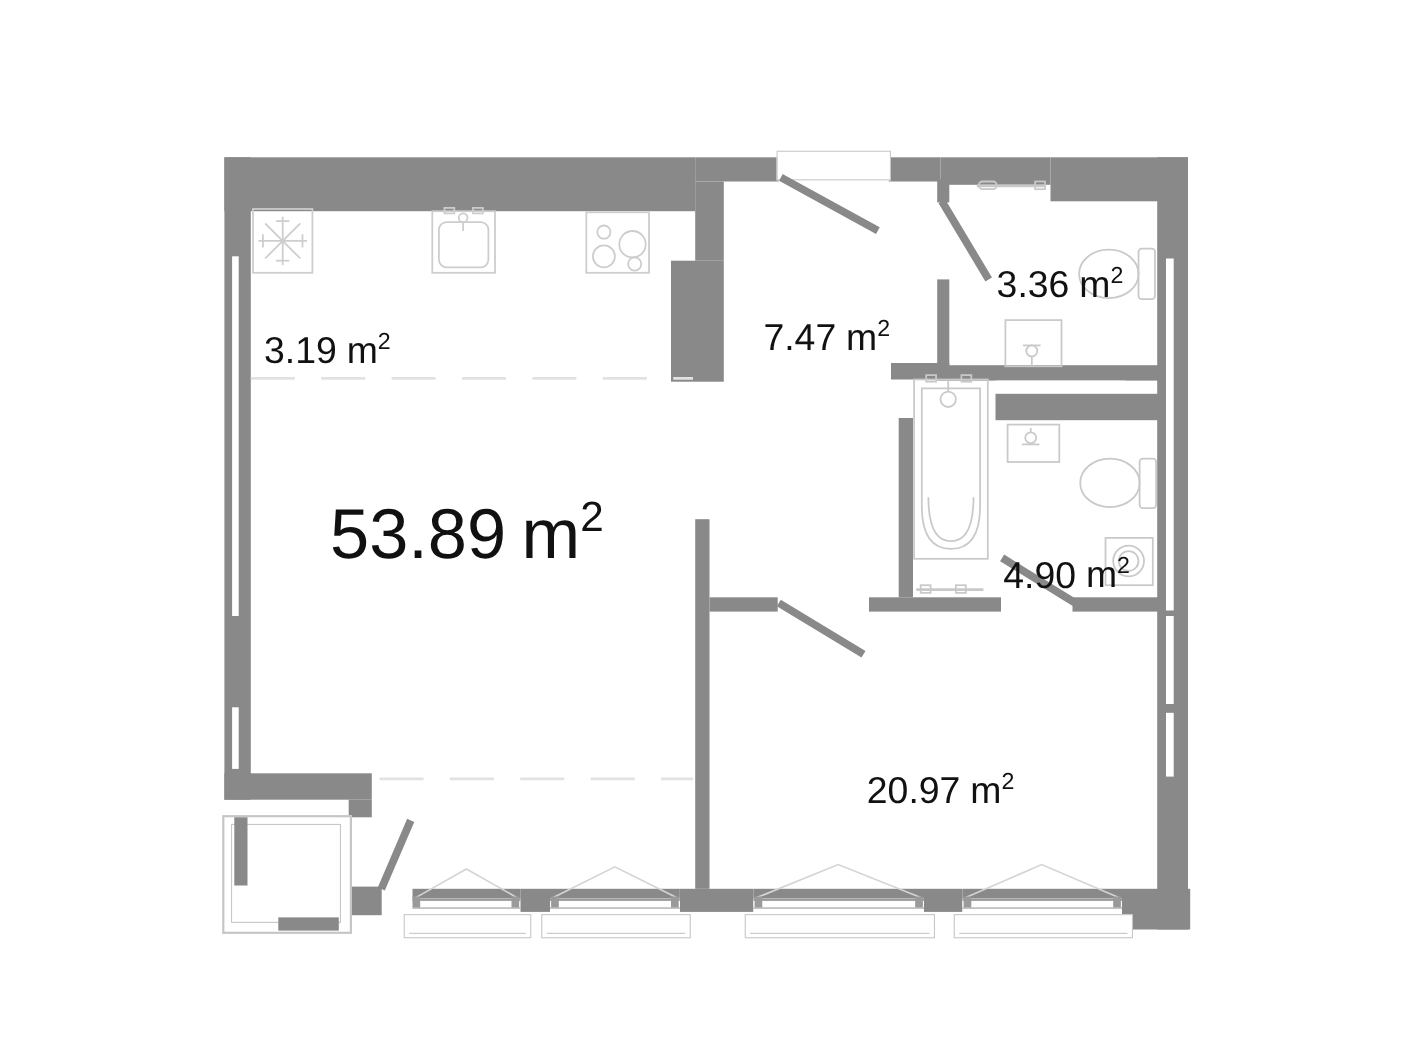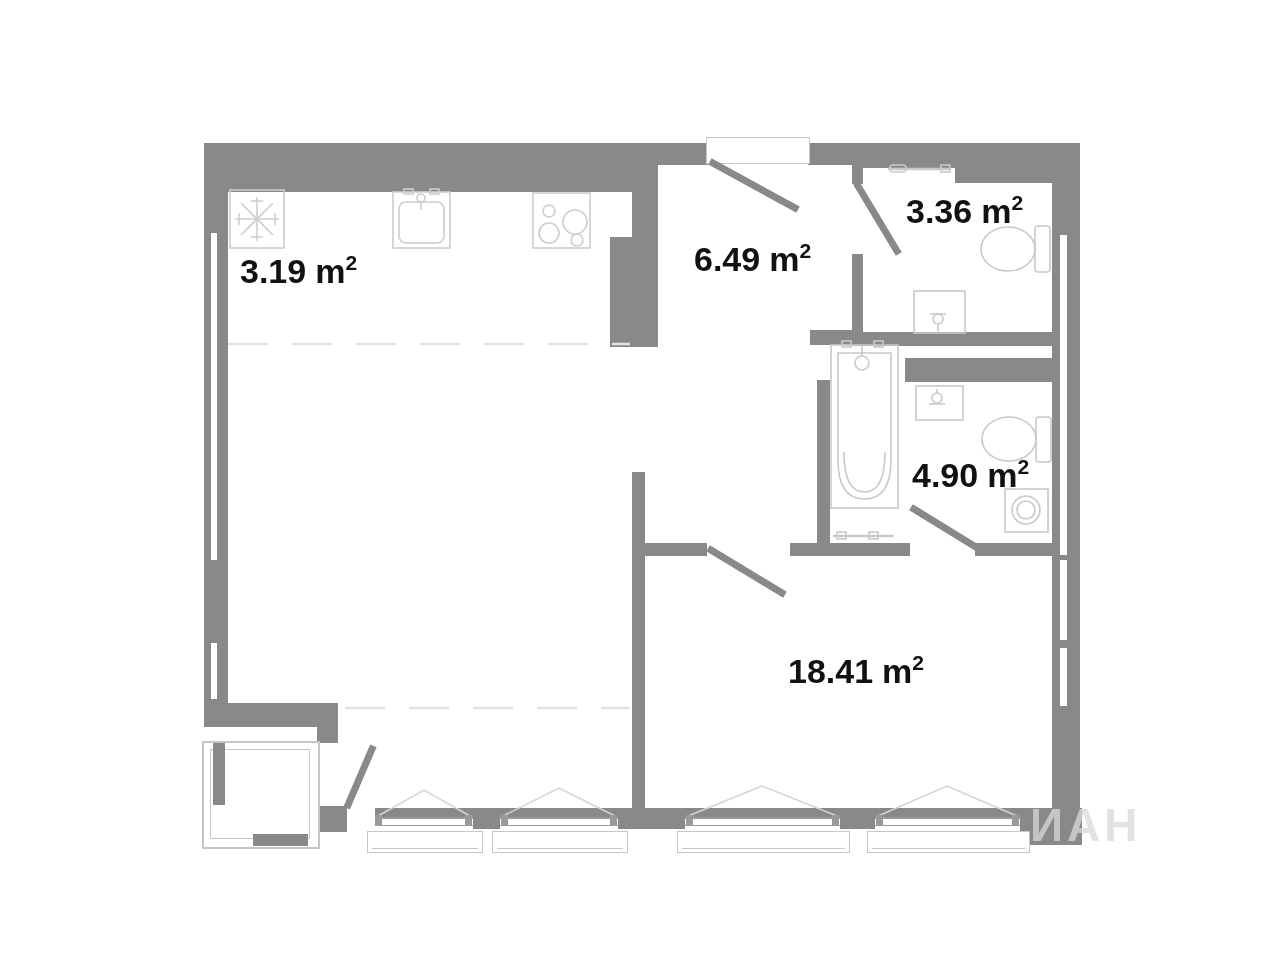--- a/index.html
+++ b/index.html
@@ -10,22 +10,22 @@
   .niche{position:absolute;background:#ffffff;border:1px solid var(--fixture,#c6c6c6);}
   .winband{position:absolute;background:var(--wall,#898989);}
   .winframe{position:absolute;background:#ffffff;border-top:2px solid var(--frame,#9a9a9a);
             border-bottom:2px solid var(--frame,#9a9a9a);}
   .winframe::after{content:"";position:absolute;left:0;right:0;top:50%;border-top:1px solid var(--frame,#9a9a9a);}
   .sill{position:absolute;background:#ffffff;border:1px solid var(--sill,#c6c6c6);}
   .sill::after{content:"";position:absolute;left:4px;right:4px;bottom:3px;border-top:1px solid var(--sill,#dadada);}
   .balc{position:absolute;background:#ffffff;border:2px solid var(--sill,#c6c6c6);}
   .balc-in{position:absolute;background:#ffffff;border:1px solid var(--sill,#d2d2d2);}
   svg{position:absolute;left:0;top:0;}
-  .arealabel{position:absolute;font-weight:bold;color:var(--label,#111111);white-space:nowrap;
-             font-size:34px;letter-spacing:0px;}
+  .arealabel{position:absolute;font-weight:normal;color:var(--label,#111111);white-space:nowrap;
+             font-size:34px;letter-spacing:0px;margin-top:48px;}
   .arealabel .ub{margin-left:9px;}
   .arealabel sup{font-size:62%;position:relative;top:-1px;vertical-align:super;}
   #lbl-total{font-size:64px;}
   #lbl-total sup{font-size:60%;top:-2px;}
   #lbl-total .ub{margin-left:14px;}
   #lbl-kitchen{left:240px;top:252px;}
   #lbl-hallway{left:694px;top:240px;}
   #lbl-wc{left:906px;top:192px;}
   #lbl-bath{left:912px;top:456px;text-align:right;}
   #lbl-living{left:478px;top:646px;}
@@ -210,26 +210,28 @@
         <rect x="837" y="532" width="9" height="7"></rect>
         <rect x="869" y="532" width="9" height="7"></rect>
       </g>
     </g>
   </svg>
 
   <div class="arealabel" id="lbl-kitchen">
     <span class="val">3.19</span><span class="ub">m</span><sup>2</sup>
   </div>
   <div class="arealabel" id="lbl-hallway">
-    <span class="val">6.49</span><span class="ub">m</span><sup>2</sup>
+    <span class="val">7.47</span><span class="ub">m</span><sup>2</sup>
   </div>
   <div class="arealabel" id="lbl-wc">
     <span class="val">3.36</span><span class="ub">m</span><sup>2</sup>
   </div>
   <div class="arealabel" id="lbl-bath">
     <span class="val">4.90</span><span class="ub">m</span><sup>2</sup>
   </div>
   <div class="arealabel" id="lbl-bedroom">
-    <span class="val">18.41</span><span class="ub">m</span><sup>2</sup>
-  </div>
-
-  <div id="watermark">ИАН</div>
+    <span class="val">20.97</span><span class="ub">m</span><sup>2</sup>
+  </div>
+  <div class="arealabel" id="lbl-total">
+    <span class="val">53.89</span><span class="ub">m</span><sup>2</sup>
+  </div>
+
 </div>
 
 </body></html>

